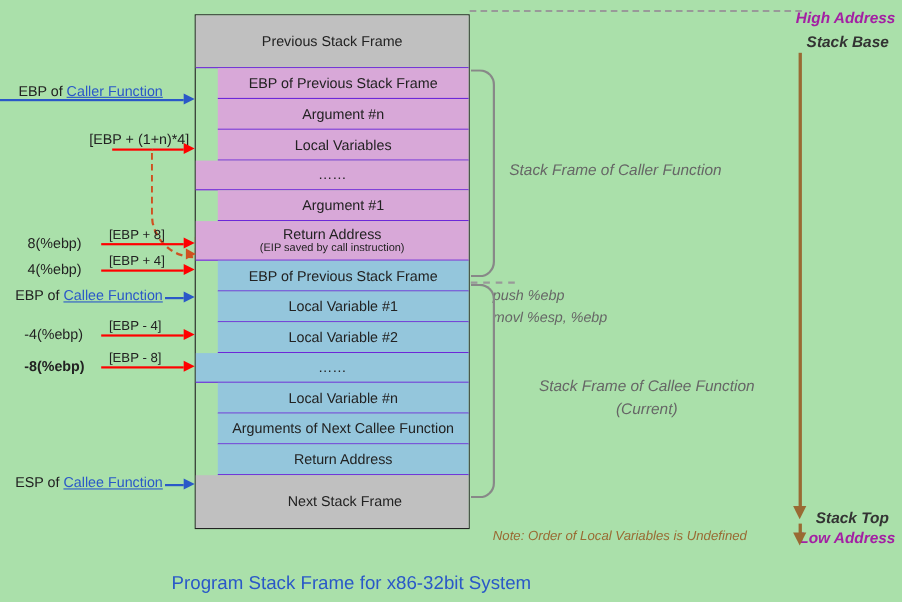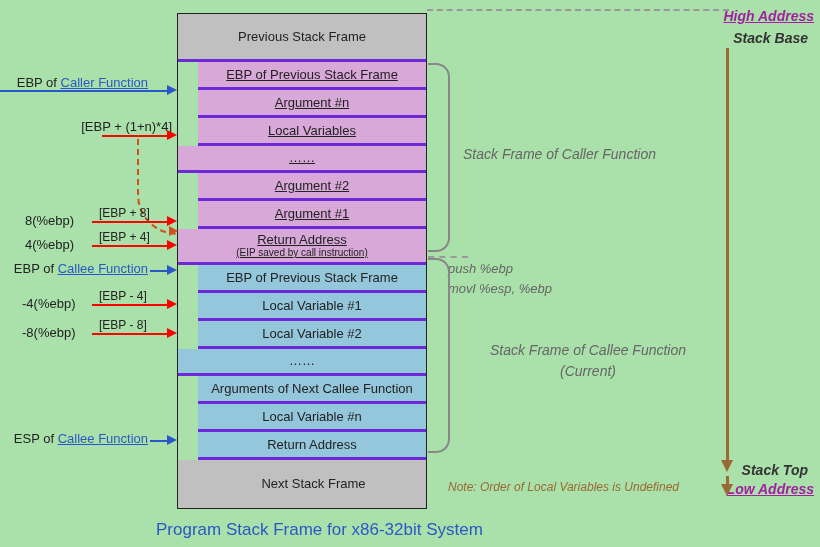--- a/index.html
+++ b/index.html
@@ -13,32 +13,32 @@
     overflow: hidden;
   }
   .stack-col {
     position: absolute;
     left: 177px;
     top: 13px;
     width: 250px;
     border: 1px solid #222;
   }
   .cell {
-    border-bottom: 3px solid #6d28d9;
+    border-bottom: 1px solid #6d28d9;
     text-align: center;
     display: flex;
     flex-direction: column;
     justify-content: center;
     align-items: center;
     color: #222;
     line-height: 1.2;
   }
   .cell:last-child { border-bottom: none; padding-left: 23px; }
   .gray { background: #c0c0c0; }
-  .purple { background: #d8a8d8; text-decoration: underline; }
+  .purple { background: #d8a8d8; }
   .blue { background: #94c6dc; }
   .tall { height: 48px; }
   .h28 { height: 28px; margin-left: 20px; }
   .h27 { height: 27px; }
   .h36 { height: 36px; }
   .sub { font-size: 10px; }
   .left-label {
     position: absolute;
     font-size: 13px;
     text-align: right;
@@ -135,46 +135,43 @@
   <div class="cell purple h28">
       <span>Argument #n</span>
     </div>
   <div class="cell purple h28">
       <span>Local Variables</span>
     </div>
   <div class="cell purple h27">
       <span>……</span>
     </div>
   <div class="cell purple h28">
-      <span>Argument #2</span>
-    </div>
-  <div class="cell purple h28">
       <span>Argument #1</span>
     </div>
   <div class="cell purple h36">
     <span>Return Address</span>
     <span class="sub">(EIP saved by call instruction)</span>
   </div>
   <div class="cell blue h28">
       <span>EBP of Previous Stack Frame</span>
     </div>
   <div class="cell blue h28">
       <span>Local Variable #1</span>
     </div>
   <div class="cell blue h28">
       <span>Local Variable #2</span>
     </div>
   <div class="cell blue h27">
       <span>……</span>
     </div>
   <div class="cell blue h28">
+      <span>Local Variable #n</span>
+    </div>
+  <div class="cell blue h28">
       <span>Arguments of Next Callee Function</span>
-    </div>
-  <div class="cell blue h28">
-      <span>Local Variable #n</span>
     </div>
   <div class="cell blue h28">
       <span>Return Address</span>
     </div>
   <div class="cell gray tall">
       <span>Next Stack Frame</span>
     </div>
 </div>
 
 <div class="left-label" style="left:0; top:75px; width:148px;">
@@ -204,21 +201,21 @@
   <span>EBP of </span><span class="blue-un">Callee Function</span>
 </div>
 <div class="blue-line" style="left:150px; top:270px; width:17px;"></div>
 <div class="arrowhead-blue" style="left:167px; top:265px;"></div>
 
 <div class="left-label" style="left:22px; top:296px;"><span>-4(%ebp)</span></div>
 <div class="left-label" style="left:99px; top:289px; font-size:12px;"><span>[EBP - 4]</span></div>
 <div class="arrow" style="left:92px; top:304px; width:75px;"></div>
 <div class="arrowhead" style="left:167px; top:299px;"></div>
 
-<div class="left-label" style="left:22px; top:325px;"><span>-8(%ebp)</span></div>
+<div class="left-label" style="left:22px; top:325px;font-weight:bold;"><span>-8(%ebp)</span></div>
 <div class="left-label" style="left:99px; top:318px; font-size:12px;"><span>[EBP - 8]</span></div>
 <div class="arrow" style="left:92px; top:333px; width:75px;"></div>
 <div class="arrowhead" style="left:167px; top:328px;"></div>
 
 <div class="left-label" style="left:0; top:431px; width:148px;">
   <span>ESP of </span><span class="blue-un">Callee Function</span>
 </div>
 <div class="blue-line" style="left:150px; top:440px; width:17px;"></div>
 <div class="arrowhead-blue" style="left:167px; top:435px;"></div>
 

